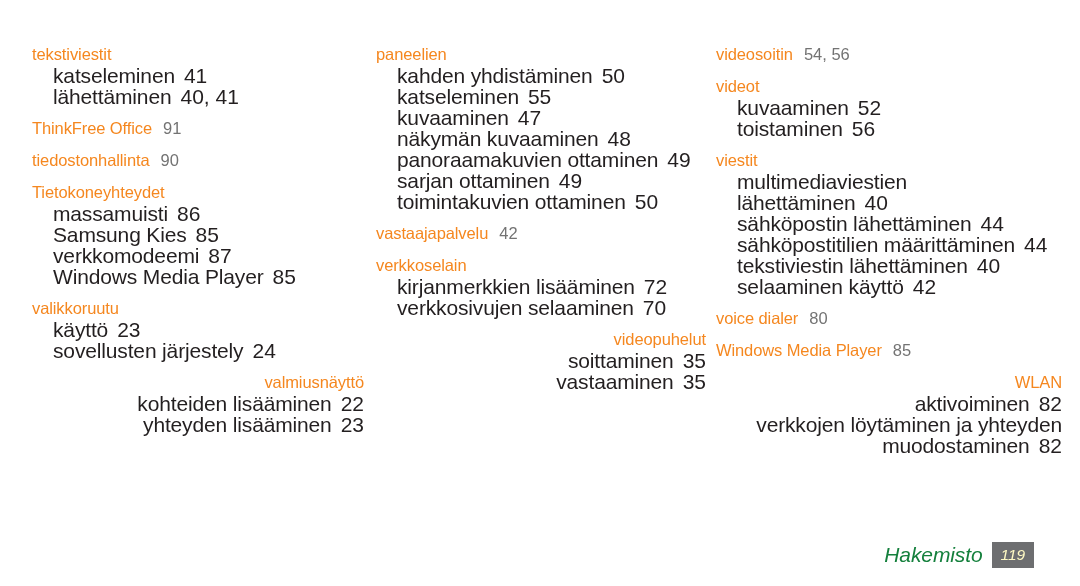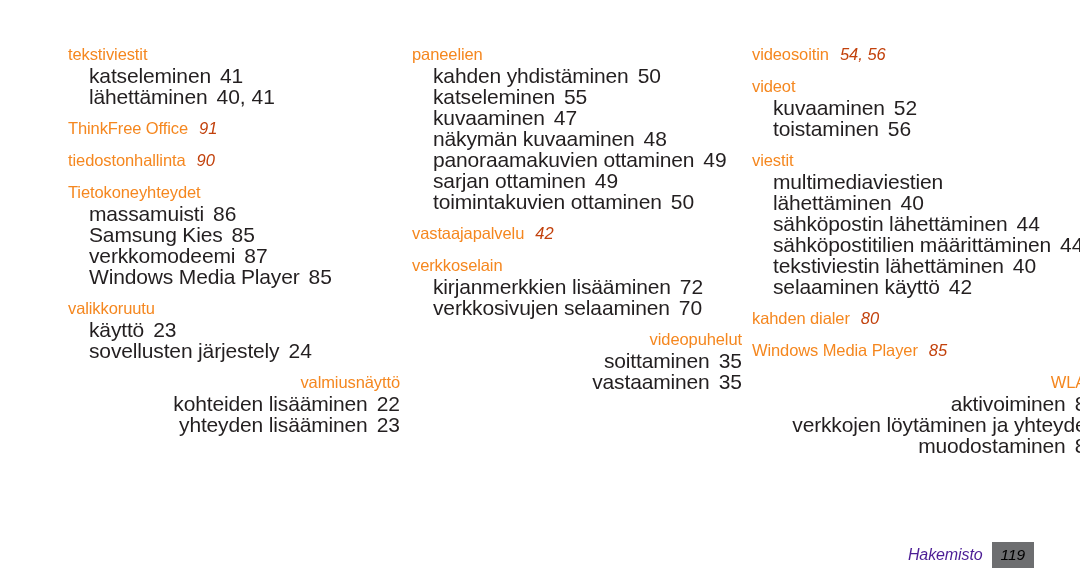--- a/index.html
+++ b/index.html
@@ -26,42 +26,41 @@
     left: 0;
     top: 44px;
     width: 1080px;
     display: flex;
     align-items: flex-start;
   }
 
   .column {
     flex: 0 0 auto;
   }
-  .column.col-1 { width: 332px; padding-left: 68px; }
+  .column.col-1 { width: 332px; padding-left: 32px; }
   .column.col-2 { width: 330px; padding-left: 12px; }
   .column.col-3 { width: 346px; padding-left: 10px; }
 
   
   .group {
     margin-bottom: 11px;
   }
   .group:last-child { margin-bottom: 0; text-align: right; }
 
   .group-head {
     font-size: 16.5px;
     line-height: 21px;
     color: #f5871f;
     letter-spacing: -0.1px;
     white-space: nowrap;
   }
   .group-head .pages {
-    color: #c2410c;
+    color: #737373;
     padding-left: 11px;
     letter-spacing: 0;
-    font-style: italic;
   }
 
   .entries {
     margin: 0;
     padding: 0;
     list-style: none;
   }
   .entry {
     font-size: 21px;
     line-height: 21px;
@@ -83,27 +82,27 @@
     position: absolute;
     right: 46px;
     bottom: 18px;
     display: flex;
     align-items: center;
     gap: 9px;
   }
   .footer-label {
     font-family: "Liberation Sans", sans-serif;
     font-style: italic;
-    font-size: 16px;
-    color: #4c1d95;
+    font-size: 21px;
+    color: #15803d;
     letter-spacing: -0.1px;
   }
   .footer-page {
     background: #6d6e70;
-    color: #000000;
+    color: #fef9c3;
     font-style: italic;
     font-size: 15.5px;
     line-height: 1;
     padding: 5px 9px 6px 9px;
     letter-spacing: -0.1px;
   }
 </style>
 </head>
 <body>
 
@@ -194,21 +193,21 @@
           <div class="group-head"><span>viestit</span></div>
           <ul class="entries">
             <li class="entry wrap"><span>multimediaviestien lähettäminen</span><span class="pages">40</span></li>
             <li class="entry"><span>sähköpostin lähettäminen</span><span class="pages">44</span></li>
             <li class="entry"><span>sähköpostitilien määrittäminen</span><span class="pages">44</span></li>
             <li class="entry"><span>tekstiviestin lähettäminen</span><span class="pages">40</span></li>
             <li class="entry"><span>selaaminen käyttö</span><span class="pages">42</span></li>
           </ul>
         </div>
         <div class="group">
-          <div class="group-head"><span>kahden dialer</span><span class="pages">80</span></div>
+          <div class="group-head"><span>voice dialer</span><span class="pages">80</span></div>
         </div>
         <div class="group">
           <div class="group-head"><span>Windows Media Player</span><span class="pages">85</span></div>
         </div>
         <div class="group">
           <div class="group-head"><span>WLAN</span></div>
           <ul class="entries">
             <li class="entry"><span>aktivoiminen</span><span class="pages">82</span></li>
             <li class="entry wrap"><span>verkkojen löytäminen ja yhteyden muodostaminen</span><span class="pages">82</span></li>
           </ul>

